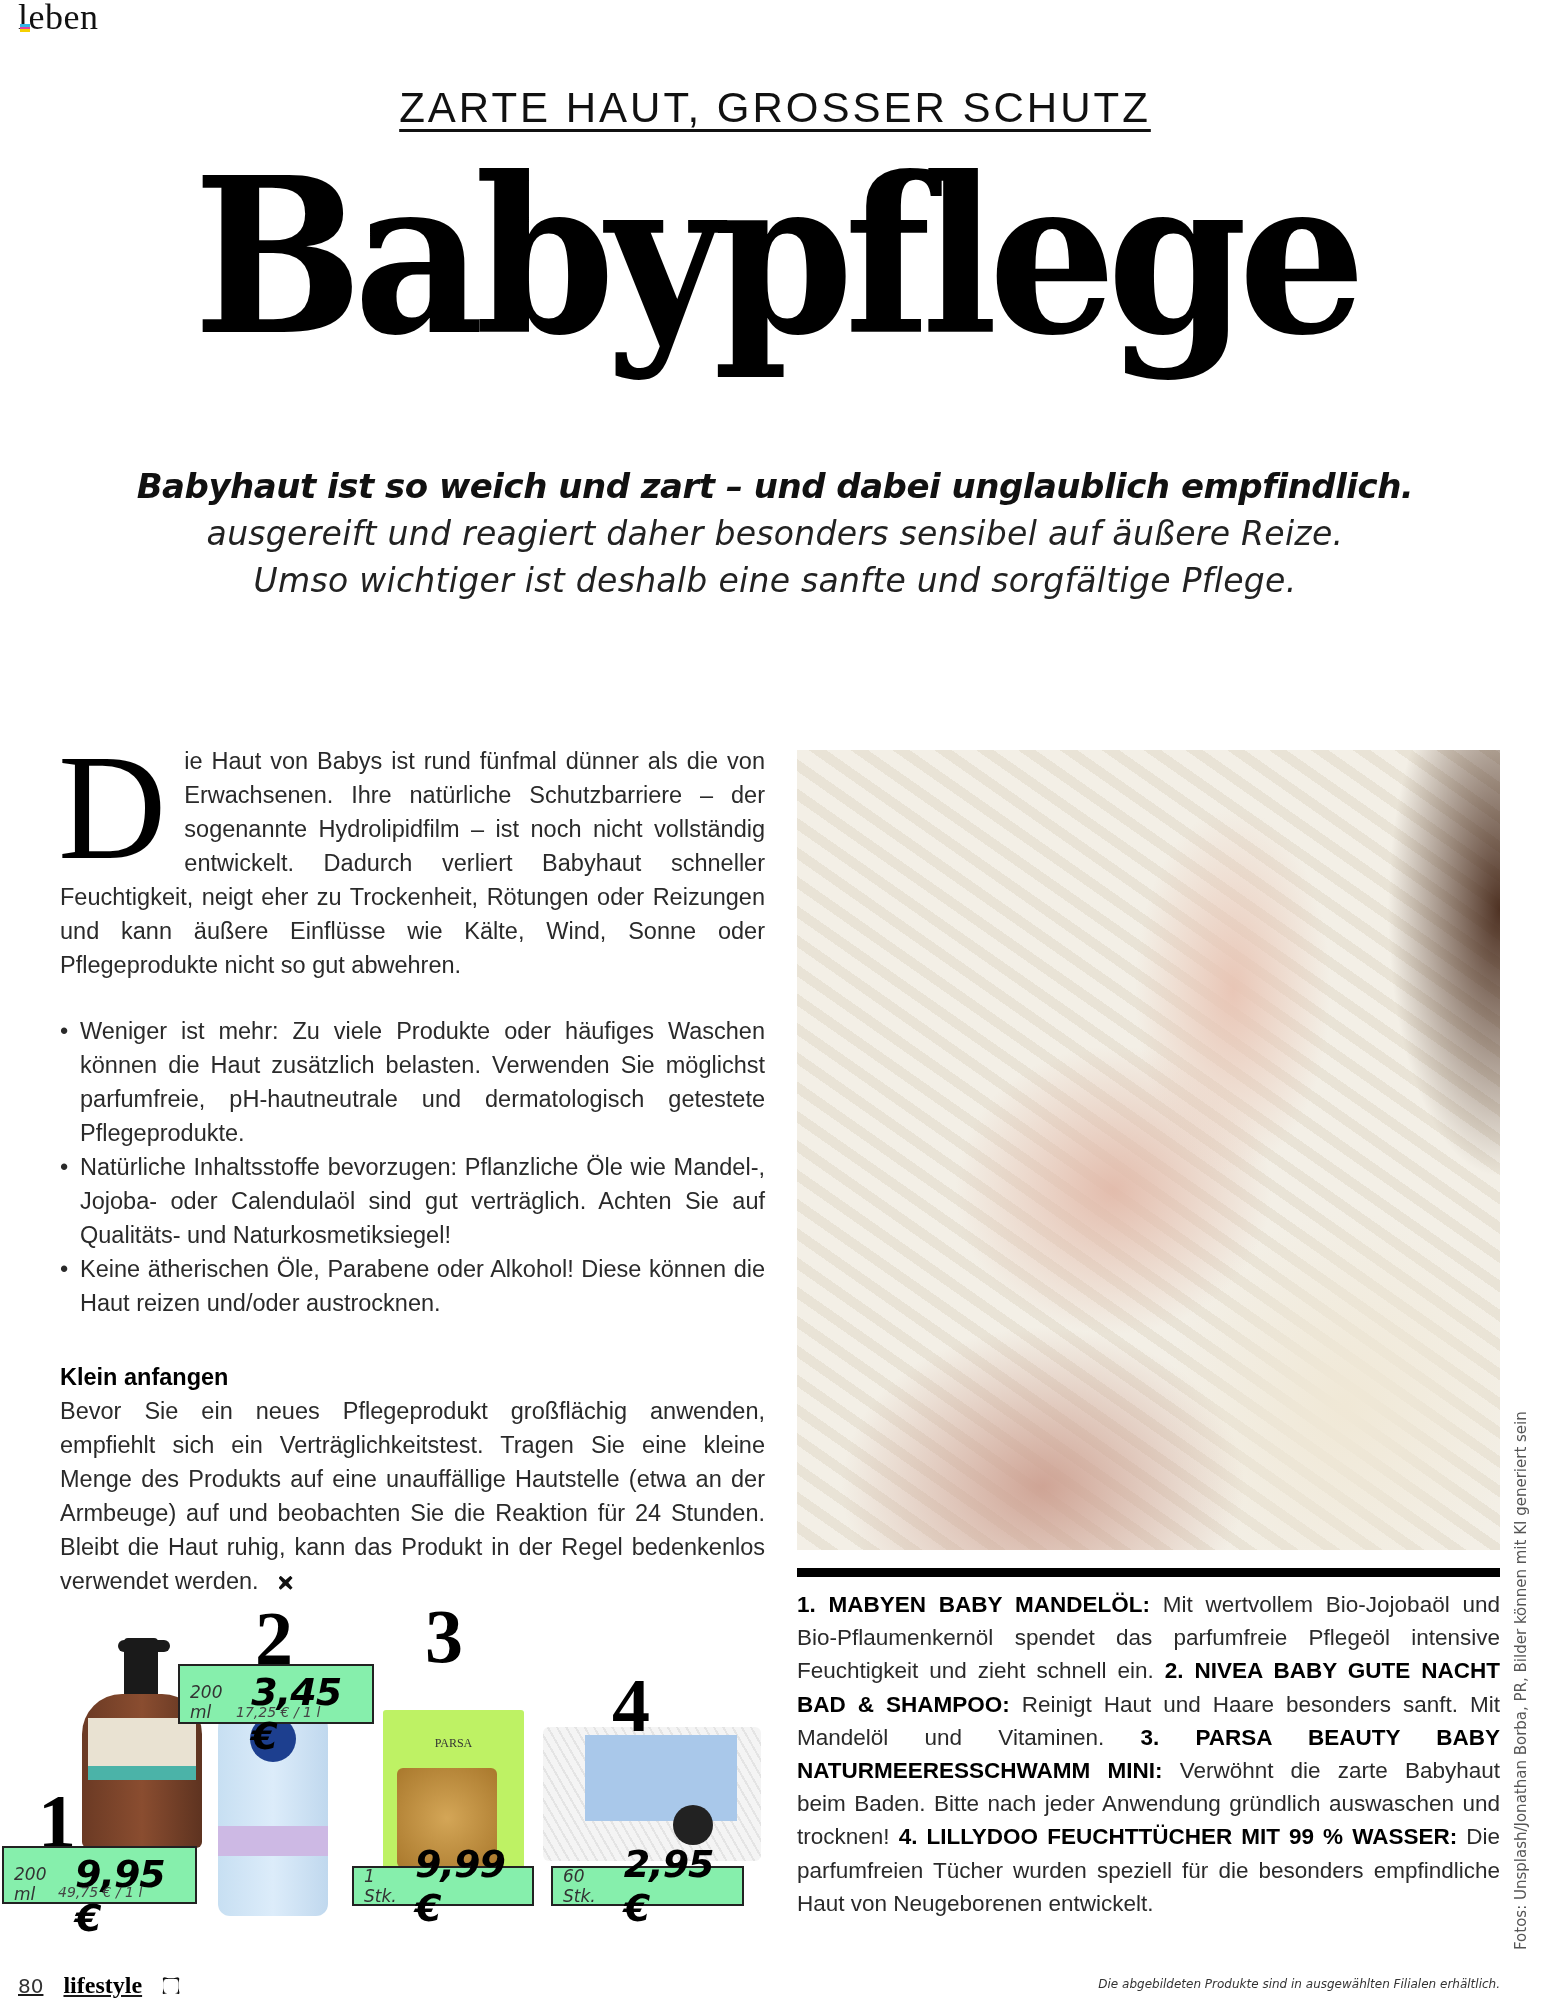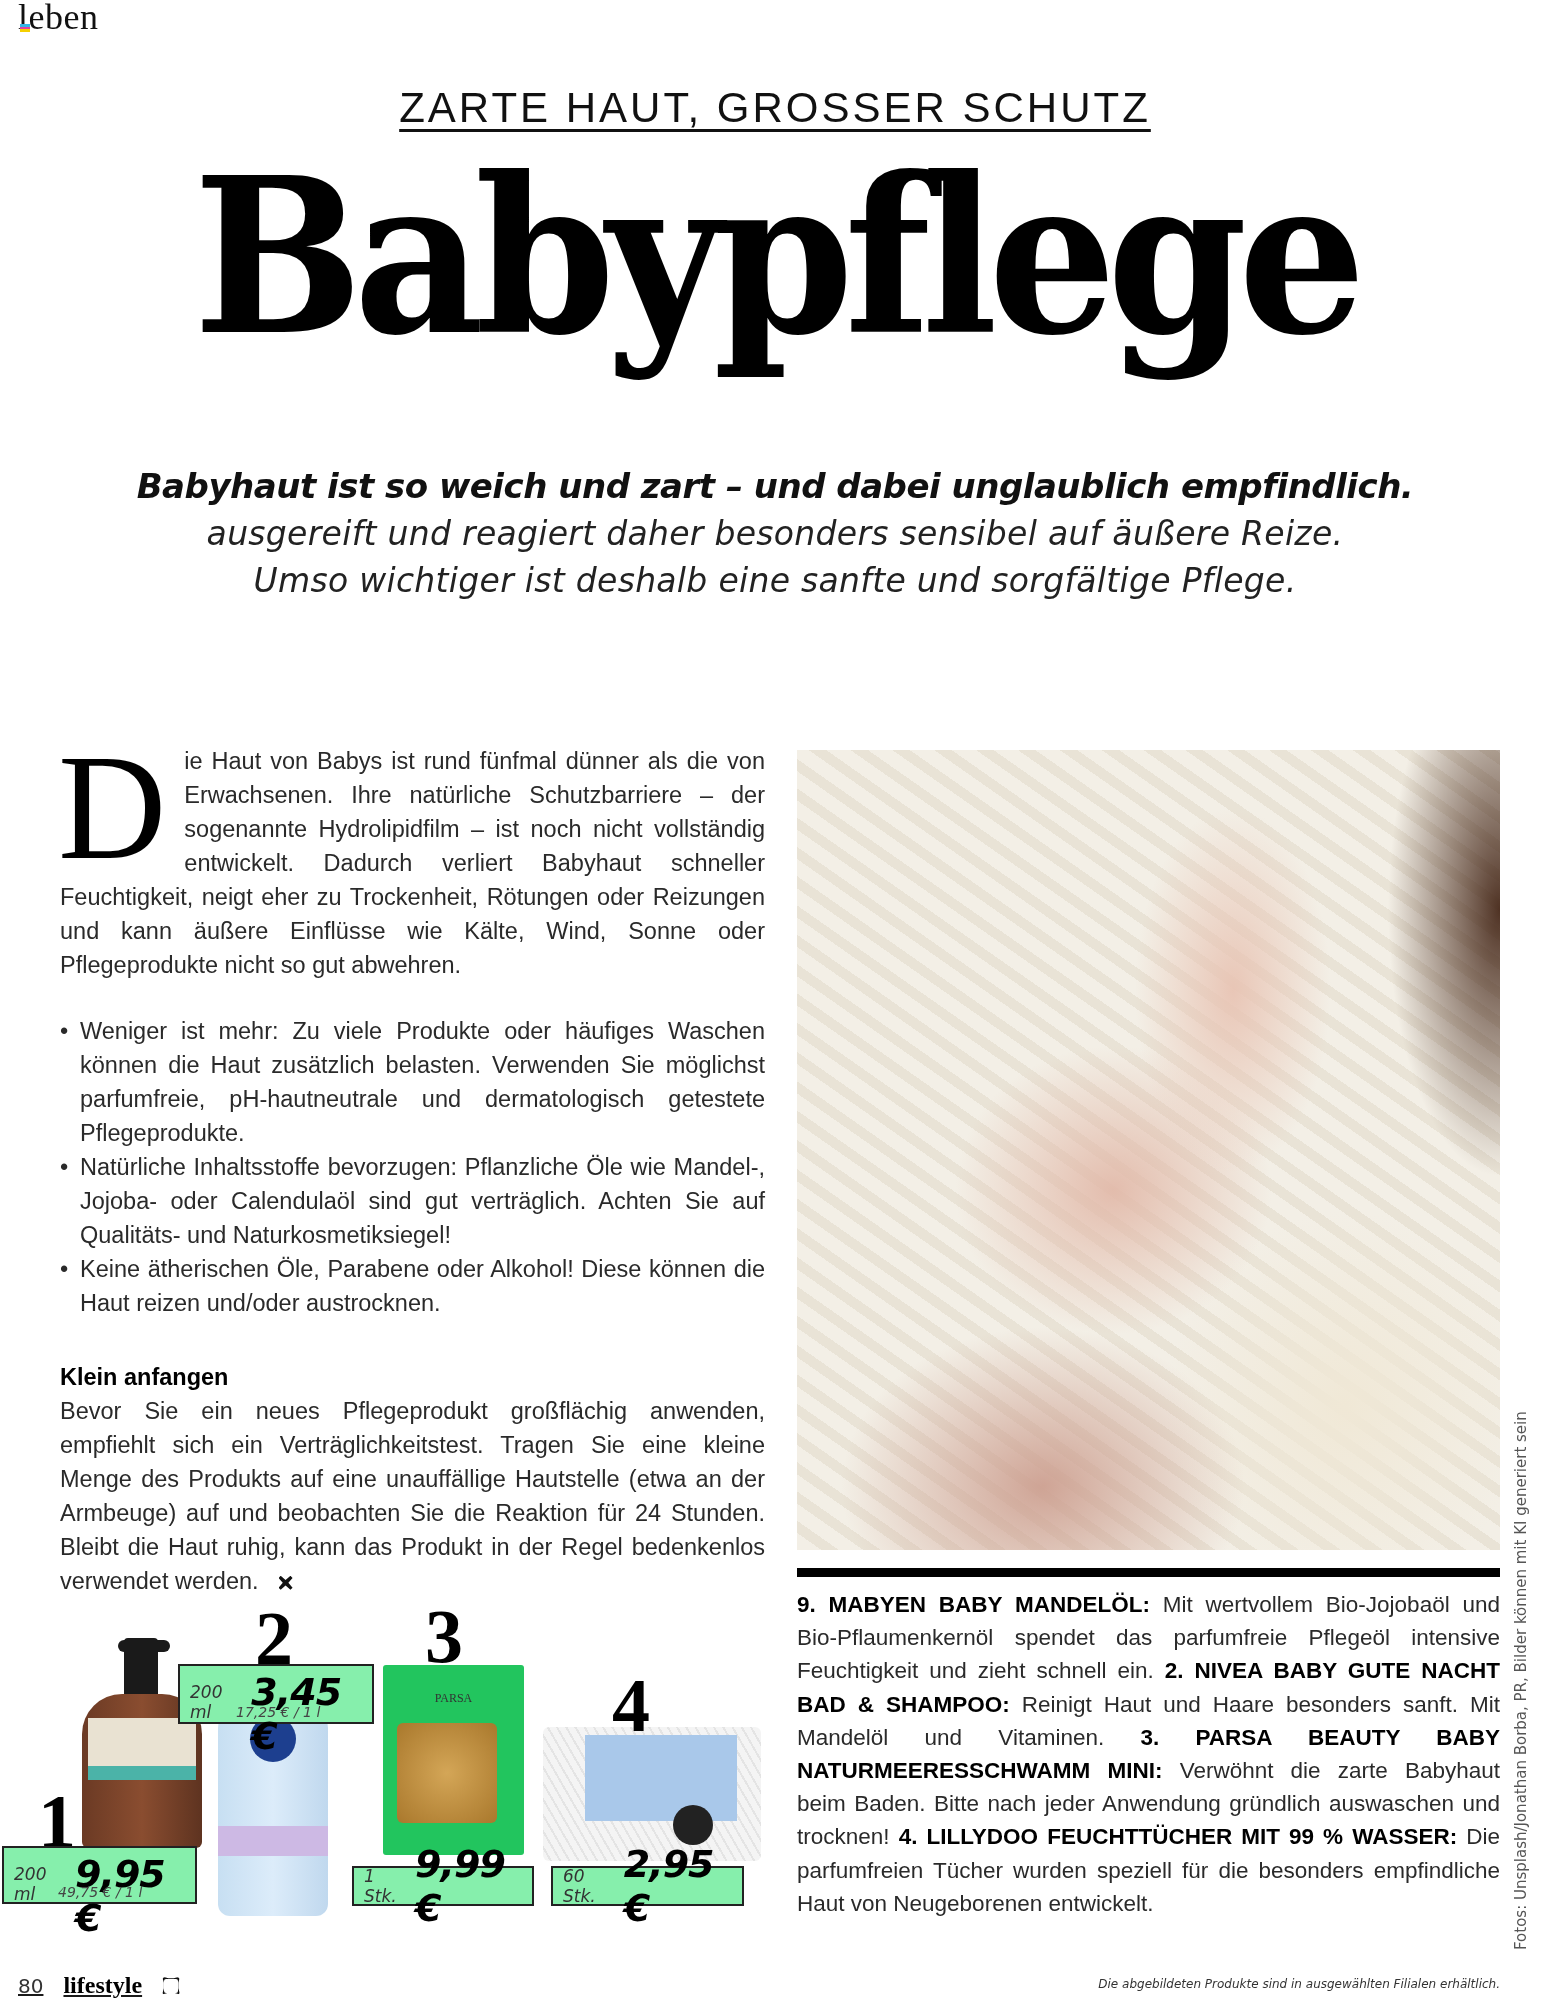--- a/index.html
+++ b/index.html
@@ -61,21 +61,21 @@
   .bottle .pump { position: absolute; left: 42px; top: 0; width: 34px; height: 56px; background: #1a1a1a; border-radius: 4px 4px 0 0; }
   .bottle .pump-arm { position: absolute; left: 36px; top: 2px; width: 52px; height: 12px; background: #1a1a1a; border-radius: 6px; }
   .bottle .body { position: absolute; left: 0; top: 56px; width: 120px; height: 154px; background: linear-gradient(90deg, #6b3a24, #8a4d30 50%, #5e3320); border-radius: 40px 40px 6px 6px; }
   .bottle .label { position: absolute; left: 6px; top: 80px; width: 108px; height: 60px; background: #e9e2d2; }
   .bottle .label-stripe { position: absolute; left: 6px; top: 128px; width: 108px; height: 14px; background: #4bb3a8; }
 
   .tube { position: absolute; left: 218px; top: 1688px; width: 110px; height: 228px; background: linear-gradient(90deg, #c7dff2, #dcecfa 50%, #c0d8ee); border-radius: 40px 40px 12px 12px; }
   .tube .logo { position: absolute; left: 32px; top: 28px; width: 46px; height: 46px; border-radius: 50%; background: #1d3f8f; }
   .tube .band { position: absolute; left: 0; bottom: 60px; width: 110px; height: 30px; background: #cdb9e4; }
 
-  .sponge-box { position: absolute; left: 383px; top: 1665px; width: 141px; height: 190px; background: #22c55e; border-radius: 3px; }
+  .sponge-box { position: absolute; left: 383px; top: 1710px; width: 141px; height: 190px; background: #bef264; border-radius: 3px; }
   .sponge-box .window { position: absolute; left: 14px; top: 58px; width: 100px; height: 100px; background: radial-gradient(circle, #d4a657, #a9782c); border-radius: 6px; }
   .sponge-box .brand { position: absolute; left: 0; right: 0; top: 26px; text-align: center; font-family: "Liberation Serif", serif; font-size: 12px; color: #333; }
 
   .wipes { position: absolute; left: 543px; top: 1727px; width: 218px; height: 134px; background: repeating-linear-gradient(60deg, #f4f4f4 0 6px, #e4e4e4 6px 8px); border-radius: 6px; }
   .wipes .panel { position: absolute; left: 42px; top: 8px; width: 152px; height: 86px; background: #a9c8ea; }
   .wipes .seal { position: absolute; left: 130px; top: 78px; width: 40px; height: 40px; border-radius: 50%; background: #222; }
 
   .footer { position: absolute; left: 18px; top: 1972px; display: flex; align-items: baseline; gap: 20px; text-decoration: underline; }
   .footer .page-no { font-family: "DejaVu Sans", sans-serif; font-size: 20px; color: #333; }
   .footer .mag { font-family: "Liberation Serif", serif; font-weight: bold; font-size: 24px; color: #000; }
@@ -116,21 +116,21 @@
   <p class="subtext">
     <span>Bevor Sie ein neues Pflegeprodukt großflächig anwenden, empfiehlt sich ein Verträglichkeitstest. Tragen Sie eine kleine Menge des Produkts auf eine unauffällige Hautstelle (etwa an der Armbeuge) auf und beobachten Sie die Reaktion für 24 Stunden. Bleibt die Haut ruhig, kann das Produkt in der Regel bedenkenlos verwendet werden.</span><span class="end-mark"></span>
   </p>
 </div>
 
 <div class="photo" role="img" aria-label="Babyhand hält den Finger eines Erwachsenen auf weißer Strickdecke"></div>
 
 <div class="rule"></div>
 
 <div class="products-text">
-  <b>9. MABYEN BABY MANDELÖL:</b>
+  <b>1. MABYEN BABY MANDELÖL:</b>
   <span>Mit wertvollem Bio-Jojobaöl und Bio-Pflaumenkernöl spendet das parfumfreie Pflegeöl intensive Feuchtigkeit und zieht schnell ein.</span>
   <b>2. NIVEA BABY GUTE NACHT BAD &amp; SHAMPOO:</b>
   <span>Reinigt Haut und Haare besonders sanft. Mit Mandelöl und Vitaminen.</span>
   <b>3. PARSA BEAUTY BABY NATURMEERESSCHWAMM MINI:</b>
   <span>Verwöhnt die zarte Babyhaut beim Baden. Bitte nach jeder Anwendung gründlich auswaschen und trocknen!</span>
   <b>4. LILLYDOO FEUCHTTÜCHER MIT 99 % WASSER:</b>
   <span>Die parfumfreien Tücher wurden speziell für die besonders empfindliche Haut von Neugeborenen entwickelt.</span>
 </div>
 
 <div class="credit">Fotos: Unsplash/Jonathan Borba, PR, Bilder können mit KI generiert sein</div>

